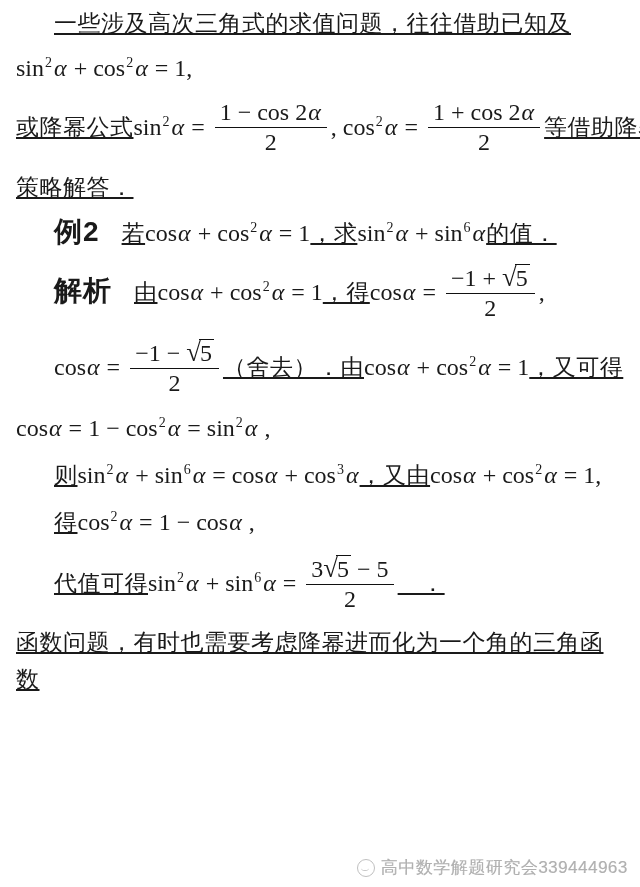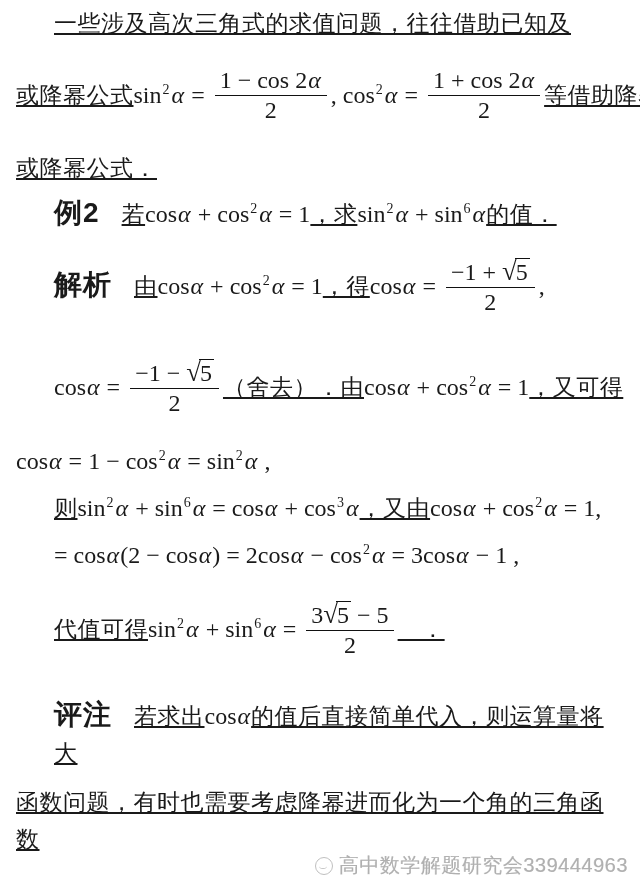--- a/index.html
+++ b/index.html
@@ -53,21 +53,21 @@
   }
   .math i.mi {
     font-family: "Liberation Serif", serif;
     font-style: italic;
     padding: 0 1px;
   }
   .frac {
     display: inline-block;
     vertical-align: middle;
     text-align: center;
-    margin: 16px 4px;
+    margin: 3px 4px;
     transform: translateY(-2px);
   }
   .frac .num {
     display: block;
     padding: 0 5px 1px 5px;
     border-bottom: 1.6px solid #111;
     line-height: 27px;
   }
   .frac .den {
     display: block;
@@ -84,21 +84,21 @@
     padding: 0 2px 0 1px;
     margin-left: -1px;
   }
   #watermark {
     position: absolute;
     right: 12px;
     bottom: 8px;
     display: flex;
     align-items: center;
     color: #b0b0b0;
-    font-size: 20px;
+    font-size: 17px;
     letter-spacing: 0.5px;
     text-shadow: 1px 1px 0 rgba(255,255,255,0.95), -0.5px -0.5px 0 rgba(130,130,130,0.35);
     justify-content: flex-end;
   }
   #watermark .wm-icon {
     width: 16px;
     height: 16px;
     border: 1.6px solid #c0c0c0;
     border-radius: 50%;
     margin-right: 6px;
@@ -112,29 +112,29 @@
     width: 8px; height: 5px;
     border-bottom: 1.4px solid #c6c6c6;
     border-radius: 50%;
   }
 </style>
 </head>
 <body>
 
 <div id="content">
     <div class="line indent"><span class="cn">一些涉及高次三角式的求值问题，往往借助已知及</span></div>
+    <div class="line"><span class="math"><span class="mt">sin</span><sup class="msup">2</sup><i class="mi">α</i><span class="mt"> + cos</span><sup class="msup">2</sup><i class="mi">α</i><span class="mt"> = 1,</span></span></div>
     <div class="line"><span class="cn">或降幂公式</span><span class="math"><span class="mt">sin</span><sup class="msup">2</sup><i class="mi">α</i><span class="mt"> = </span><span class="frac"><span class="num"><span class="mt">1 − cos 2</span><i class="mi">α</i></span><span class="den"><span class="mt">2</span></span></span><span class="mt">, cos</span><sup class="msup">2</sup><i class="mi">α</i><span class="mt"> = </span><span class="frac"><span class="num"><span class="mt">1 + cos 2</span><i class="mi">α</i></span><span class="den"><span class="mt">2</span></span></span></span><span class="cn">等借助降幂</span></div>
-    <div class="line"><span class="cn">或降幂公式．</span></div>
+    <div class="line"><span class="cn">策略解答．</span></div>
     <div class="line indent"><span class="cnb">例2</span><span class="cn">若</span><span class="math"><span class="mt">cos</span><i class="mi">α</i><span class="mt"> + cos</span><sup class="msup">2</sup><i class="mi">α</i><span class="mt"> = 1</span></span><span class="cn">，求</span><span class="math"><span class="mt">sin</span><sup class="msup">2</sup><i class="mi">α</i><span class="mt"> + sin</span><sup class="msup">6</sup><i class="mi">α</i></span><span class="cn">的值．</span></div>
     <div class="line indent"><span class="cnb">解析</span><span class="cn">由</span><span class="math"><span class="mt">cos</span><i class="mi">α</i><span class="mt"> + cos</span><sup class="msup">2</sup><i class="mi">α</i><span class="mt"> = 1</span></span><span class="cn">，得</span><span class="math"><span class="mt">cos</span><i class="mi">α</i><span class="mt"> = </span><span class="frac"><span class="num"><span class="mt">−1 + </span><span class="sqrt"><span class="rsign">√</span><span class="rbar">5</span></span></span><span class="den"><span class="mt">2</span></span></span><span class="mt">,</span></span></div>
     <div class="line indent"><span class="math"><span class="mt">cos</span><i class="mi">α</i><span class="mt"> = </span><span class="frac"><span class="num"><span class="mt">−1 − </span><span class="sqrt"><span class="rsign">√</span><span class="rbar">5</span></span></span><span class="den"><span class="mt">2</span></span></span></span><span class="cn">（舍去）．由</span><span class="math"><span class="mt">cos</span><i class="mi">α</i><span class="mt"> + cos</span><sup class="msup">2</sup><i class="mi">α</i><span class="mt"> = 1</span></span><span class="cn">，又可得</span></div>
     <div class="line mb14"><span class="math"><span class="mt">cos</span><i class="mi">α</i><span class="mt"> = 1 − cos</span><sup class="msup">2</sup><i class="mi">α</i><span class="mt"> = sin</span><sup class="msup">2</sup><i class="mi">α</i><span class="mt"> ,</span></span></div>
     <div class="line indent mb14"><span class="cn">则</span><span class="math"><span class="mt">sin</span><sup class="msup">2</sup><i class="mi">α</i><span class="mt"> + sin</span><sup class="msup">6</sup><i class="mi">α</i><span class="mt"> = cos</span><i class="mi">α</i><span class="mt"> + cos</span><sup class="msup">3</sup><i class="mi">α</i></span><span class="cn">，又由</span><span class="math"><span class="mt">cos</span><i class="mi">α</i><span class="mt"> + cos</span><sup class="msup">2</sup><i class="mi">α</i><span class="mt"> = 1,</span></span></div>
-    <div class="line indent mb14"><span class="math"><span class="mt">= cos</span><i class="mi">α</i><span class="mt">(2 − cos</span><i class="mi">α</i><span class="mt">) = 2cos</span><i class="mi">α</i><span class="mt"> − cos</span><sup class="msup">2</sup><i class="mi">α</i><span class="mt"> = 3cos</span><i class="mi">α</i><span class="mt"> − 1 ,</span></span></div>
+    <div class="line indent mb14"><span class="cn">得</span><span class="math"><span class="mt">cos</span><sup class="msup">2</sup><i class="mi">α</i><span class="mt"> = 1 − cos</span><i class="mi">α</i><span class="mt"> ,</span></span></div>
     <div class="line indent mb8"><span class="cn">代值可得</span><span class="math"><span class="mt">sin</span><sup class="msup">2</sup><i class="mi">α</i><span class="mt"> + sin</span><sup class="msup">6</sup><i class="mi">α</i><span class="mt"> = </span><span class="frac"><span class="num"><span class="mt">3</span><span class="sqrt"><span class="rsign">√</span><span class="rbar">5</span></span><span class="mt"> − 5</span></span><span class="den"><span class="mt">2</span></span></span></span><span class="cn">　．</span></div>
-    <div class="line indent pt14 para2"><span class="cnb">评注</span><span class="cn">若求出</span><span class="math"><span class="mt">cos</span><i class="mi">α</i></span><span class="cn">的值后直接简单代入，则运算量将大</span></div>
     <div class="line para2"><span class="cn">函数问题，有时也需要考虑降幂进而化为一个角的三角函数</span></div>
   </div>
 
 <div id="watermark">
   <span class="wm-icon"></span>
   <span>高中数学解题研究会339444963</span>
 </div>
 
 </body></html>

